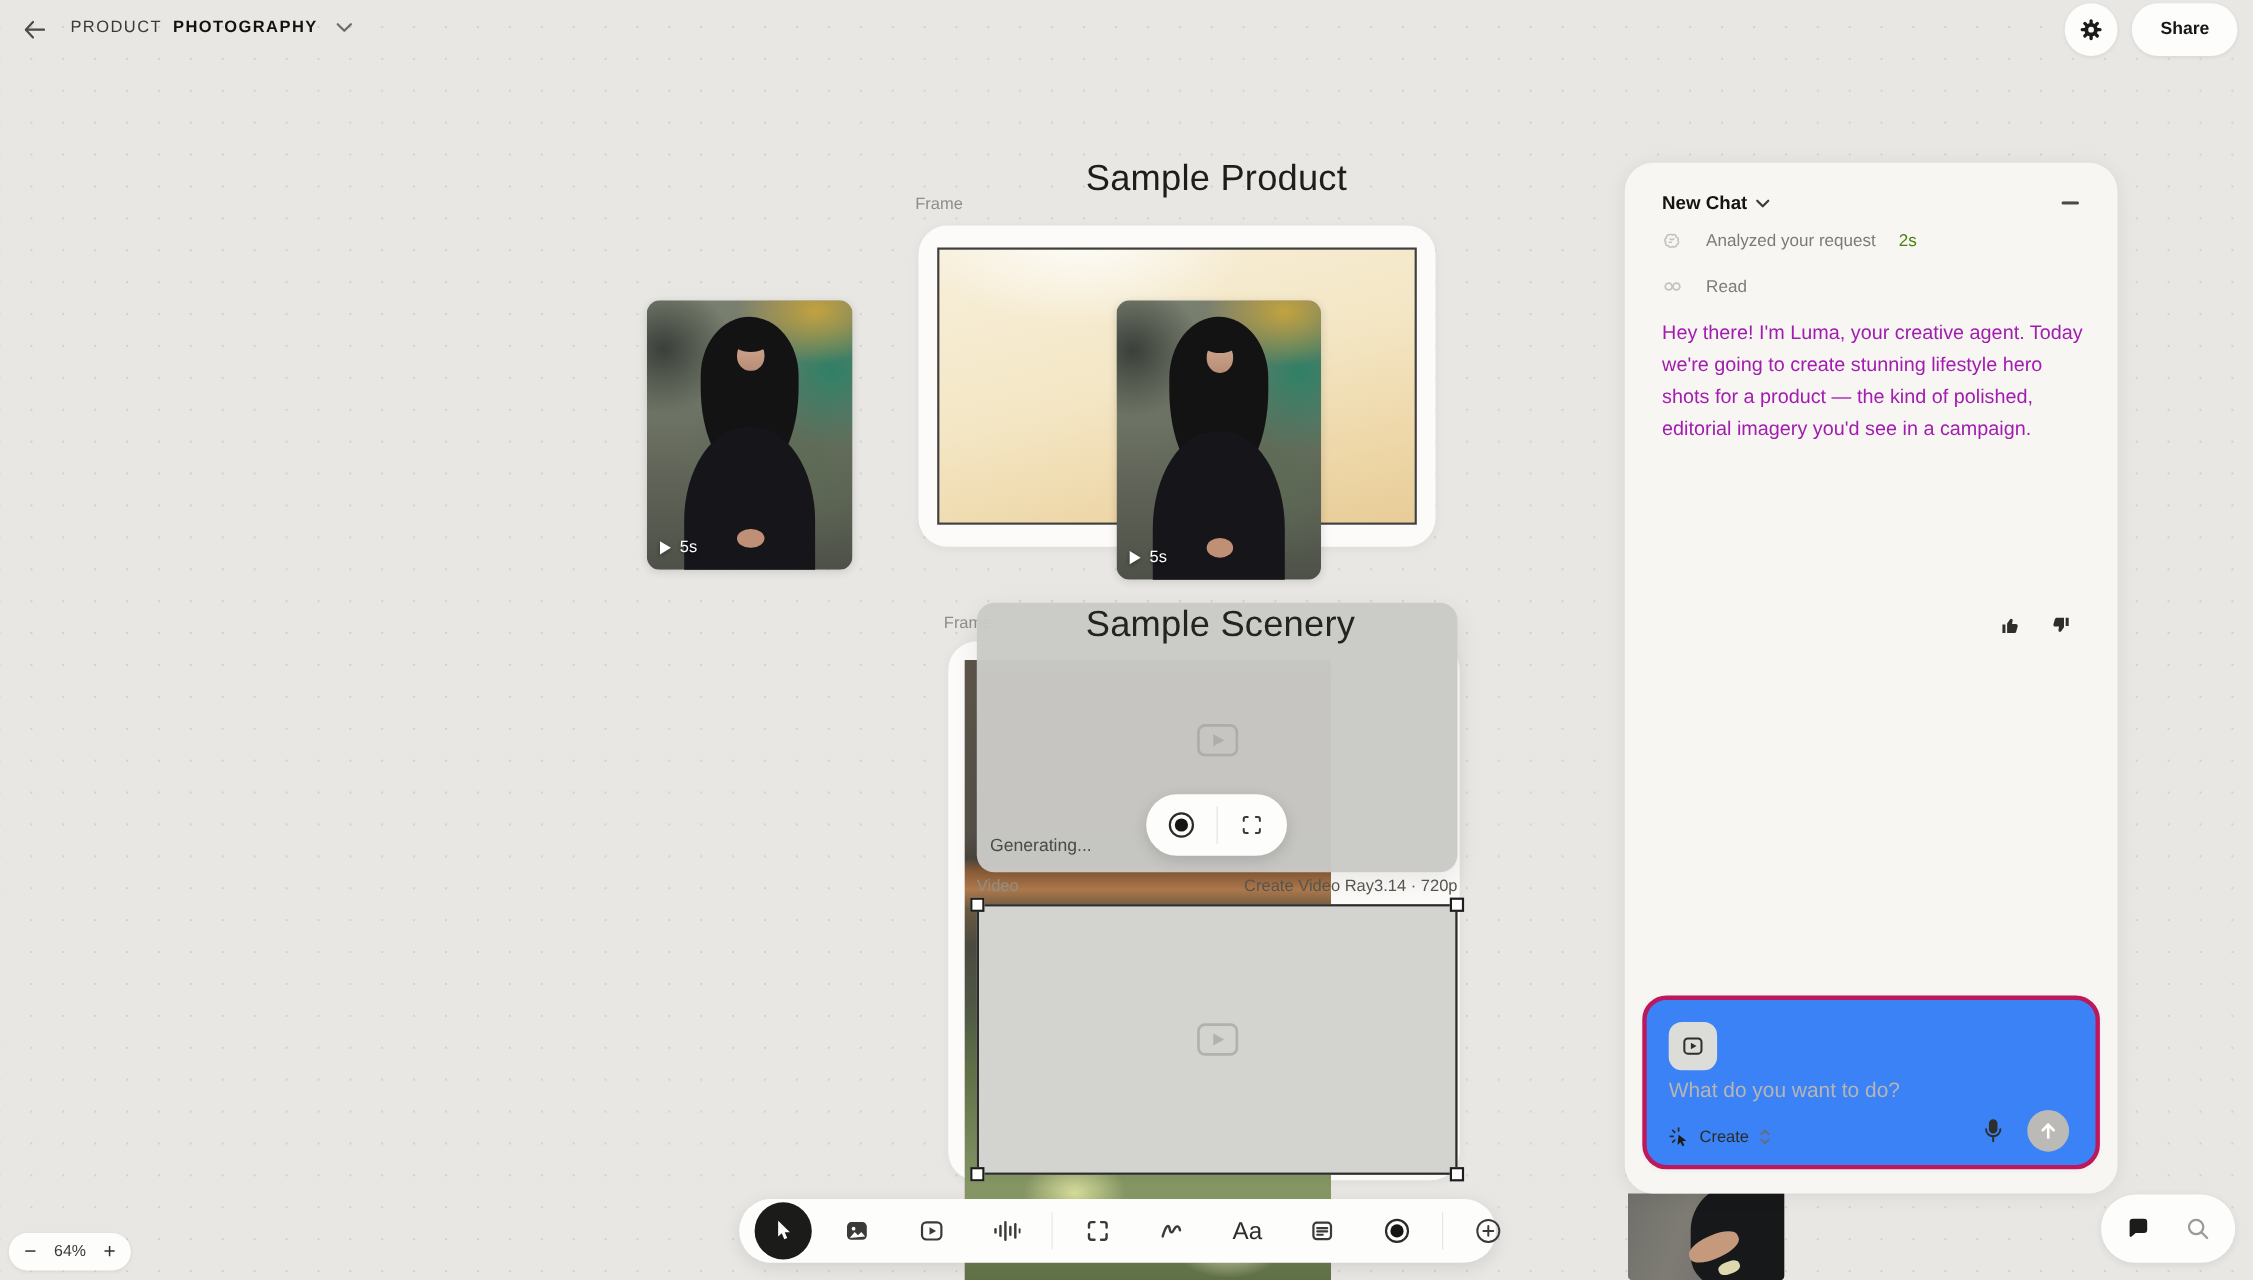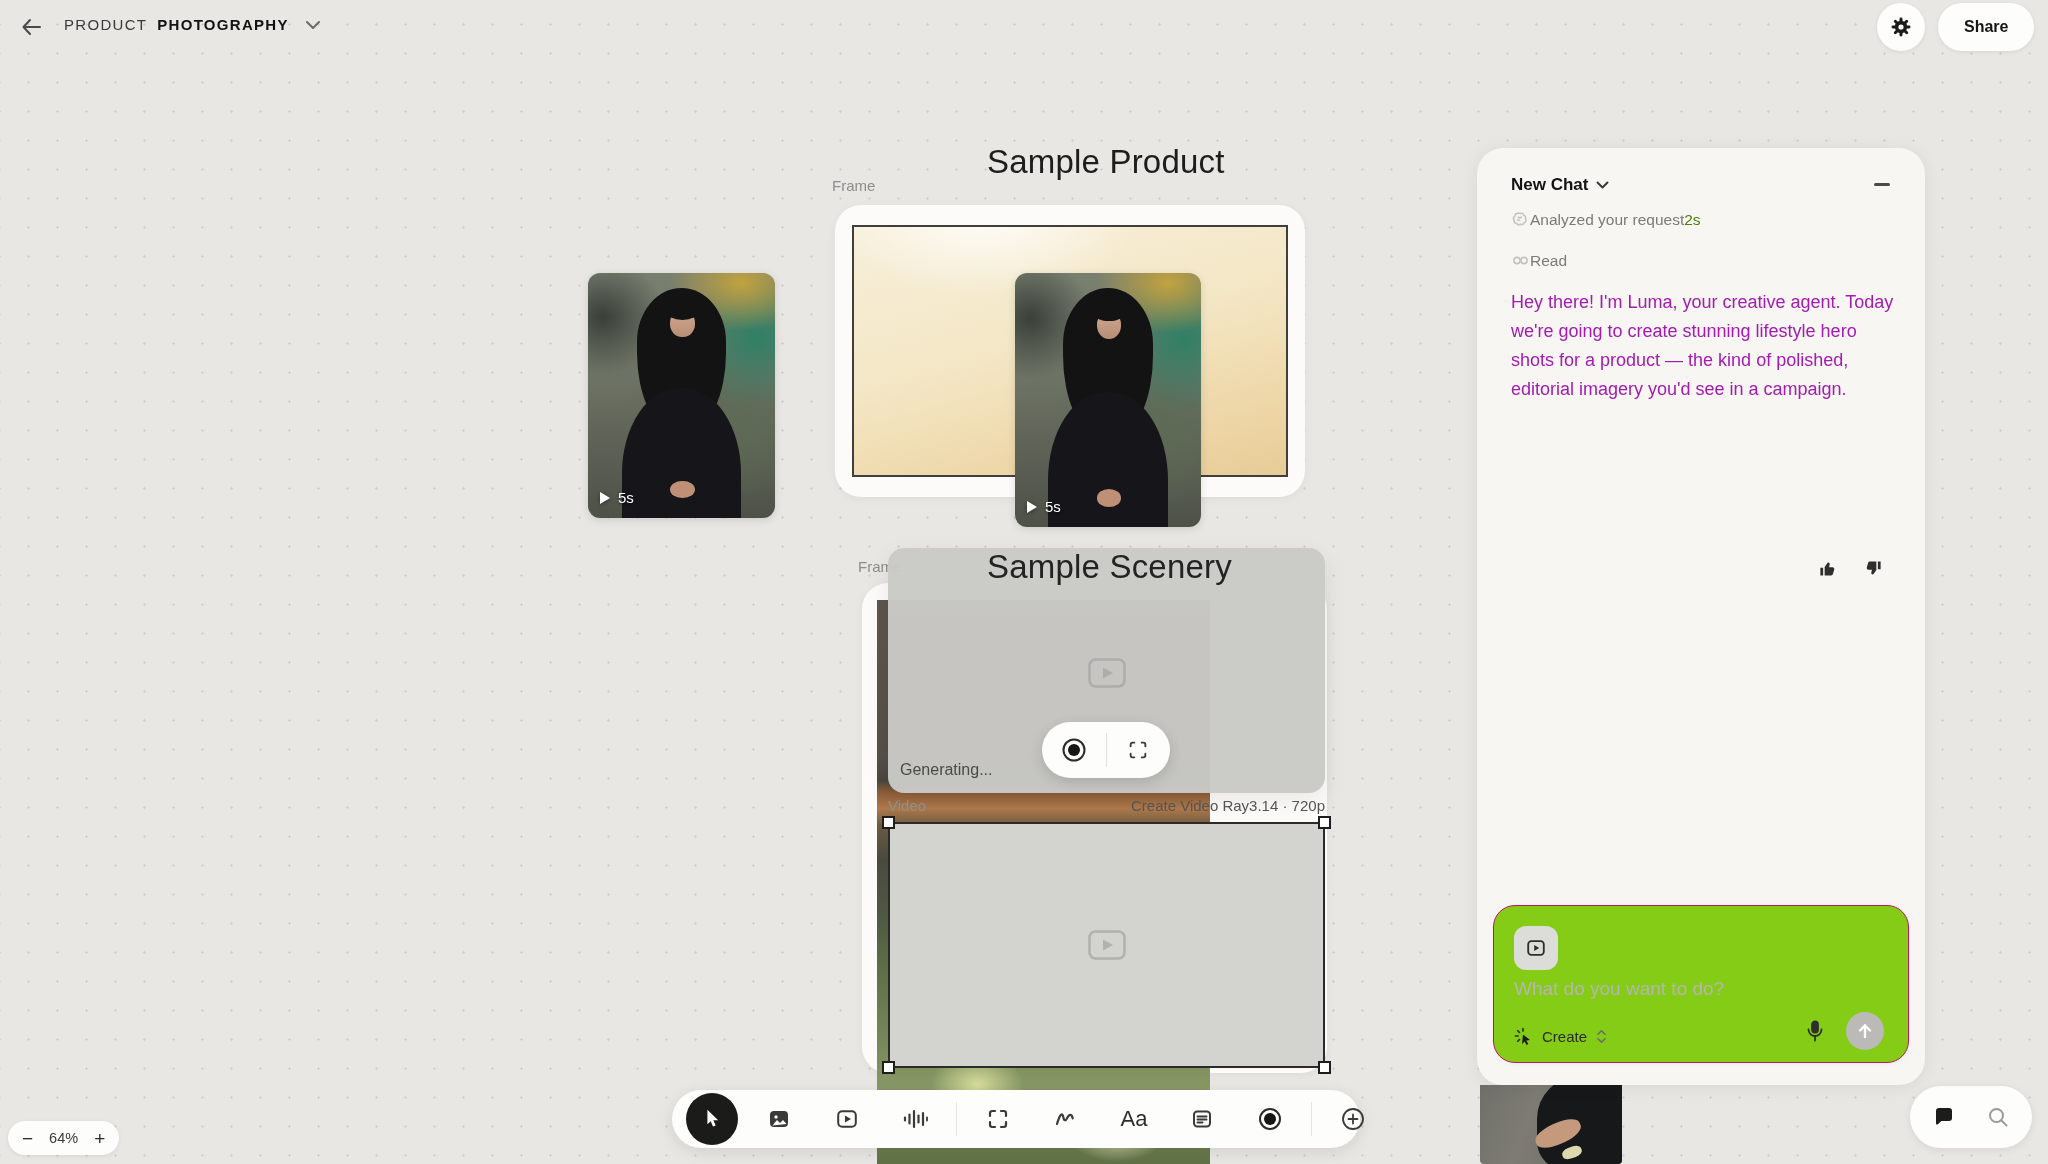--- a/index.html
+++ b/index.html
@@ -101,27 +101,27 @@
 
   
   .br-pill { left:1910px; top:1086px; width:122px; height:62px; background:#fdfdfc; border-radius:31px; box-shadow:0 2px 8px rgba(0,0,0,.08); display:flex; align-items:center; justify-content:space-evenly; z-index:6; }
   .br-btn { width:40px; height:40px; display:flex; align-items:center; justify-content:center; cursor:pointer; }
 
   
   .chat-panel { left:1477px; top:148px; width:448px; height:937px; background:#f7f6f3; border-radius:26px; box-shadow:0 2px 18px rgba(0,0,0,.07); z-index:7; }
   .chat-head { position:absolute; left:34px; top:22px; right:28px; display:flex; align-items:center; }
   .chat-title { font-size:17px; font-weight:700; color:#141412; display:flex; align-items:center; gap:8px; cursor:pointer; }
   .chat-collapse { margin-left:auto; width:30px; height:30px; display:flex; align-items:center; justify-content:center; cursor:pointer; }
-  .step-row { position:absolute; left:34px; display:flex; align-items:center; gap:0; font-size:15.5px; color:#7b7b79; }
+  .step-row { position:absolute; left:34px; display:flex; align-items:center; gap:21px; font-size:15.5px; color:#7b7b79; }
   .step-time { color:#4d7c0f; margin-left:0; }
   .chat-msg { position:absolute; left:34px; right:30px; font-size:18px; line-height:29px; color:#a21caf; }
   .msg-feedback { position:absolute; right:40px; top:408px; display:flex; gap:22px; }
   .fb-btn { width:24px; height:24px; display:flex; align-items:center; justify-content:center; cursor:pointer; }
 
-  .input-card { position:absolute; left:16px; right:16px; bottom:22px; height:158px; background:#84cc16; border:1px solid #be185d; border-radius:22px; box-shadow:0 1px 5px rgba(0,0,0,.04); }
+  .input-card { position:absolute; left:16px; right:16px; bottom:22px; height:158px; background:#3b82f6; border:4px solid #be185d; border-radius:22px; box-shadow:0 1px 5px rgba(0,0,0,.04); }
   .attach-chip { position:absolute; left:20px; top:20px; width:44px; height:44px; background:#dcdcd8; border-radius:12px; display:flex; align-items:center; justify-content:center; cursor:pointer; }
   .chat-input { position:absolute; left:20px; top:72px; width:420px; border:none; outline:none; background:rgba(0,0,0,0); font-family:"Liberation Sans", sans-serif; font-size:19px; color:#3a3a38; }
   .chat-input::placeholder { color:#b7b5b2; }
   .mode-select { position:absolute; left:20px; bottom:16px; display:flex; align-items:center; gap:9px; cursor:pointer; }
   .mode-label { font-size:15px; color:#2b2b29; }
   .mic-btn { position:absolute; right:76px; bottom:14px; width:34px; height:34px; display:flex; align-items:center; justify-content:center; cursor:pointer; }
   .send-btn { position:absolute; right:24px; bottom:12px; width:38px; height:38px; border-radius:50%; background:#bbbab6; display:flex; align-items:center; justify-content:center; cursor:pointer; }
 
   svg { display:block; }
 </style>

